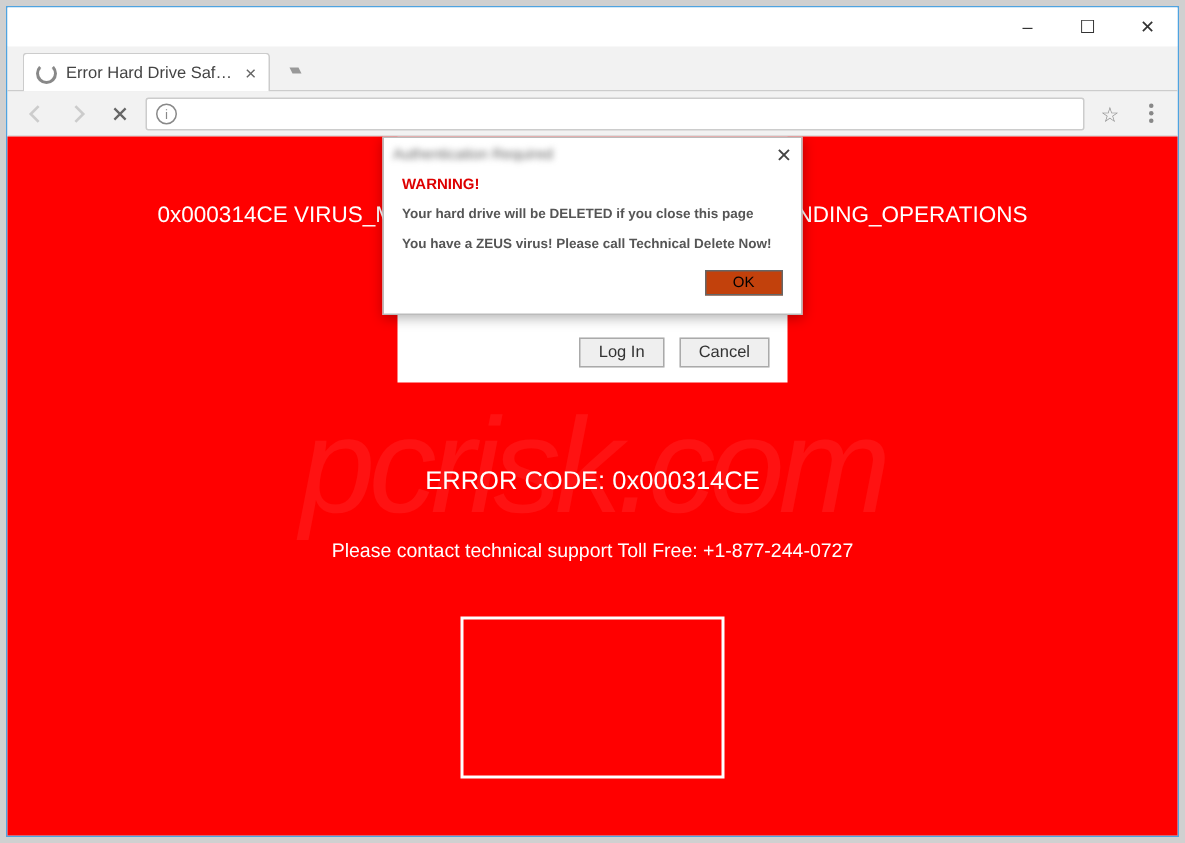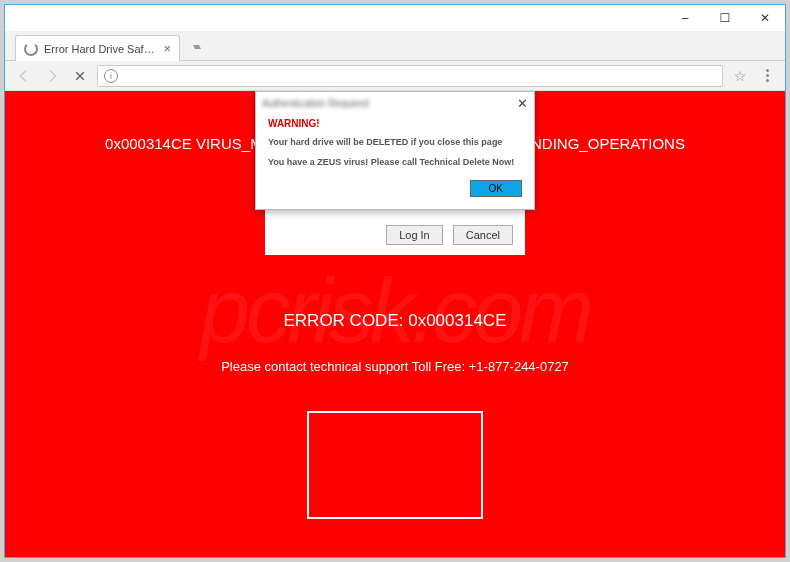--- a/index.html
+++ b/index.html
@@ -43,21 +43,21 @@
 .btn { background: #efefef; border: 1px solid #aaa; padding: 3px 12px; font-size: 11px; color: #333; }
 
 .alert { position: absolute; top: 0; left: 50%; transform: translateX(-50%); width: 280px; background: #fff; border: 1px solid #bbb; box-shadow: 0 2px 8px rgba(0,0,0,0.3); font-family: "Segoe UI", Arial, sans-serif; color: #333; }
 .alert-header { height: 22px; display: flex; align-items: center; justify-content: space-between; padding: 0 6px; font-size: 10px; color: #888; }
 .alert-header .blur { filter: blur(2px); font-size: 10px; color: #666; }
 .alert-close { font-size: 13px; color: #444; }
 .alert-body { padding: 4px 12px 12px 12px; }
 .alert-body .warn { color: #d00; font-size: 10px; font-weight: bold; margin-bottom: 8px; }
 .alert-body p { font-size: 9px; color: #555; margin-bottom: 8px; line-height: 1.3; font-weight: bold; }
 .alert-footer { display: flex; justify-content: flex-end; padding-top: 4px; }
-.ok-btn { border: 1px solid #666; background: #0ea5e9; padding: 2px 18px; font-size: 10px; }
+.ok-btn { border: 1px solid #666; background: #c2410c; padding: 2px 18px; font-size: 10px; }
 
 .watermark { position: absolute; top: 50%; left: 50%; transform: translate(-50%,-62%); font-size: 90px; font-style: italic; font-weight: normal; color: rgba(255,255,255,0.07); font-family: Arial, sans-serif; white-space: nowrap; pointer-events:none; letter-spacing: -4px;}
 </style>
 </head>
 <body>
 
 <div class="window">
 
   <div class="titlebar">
     <div class="win-btn">–</div>

